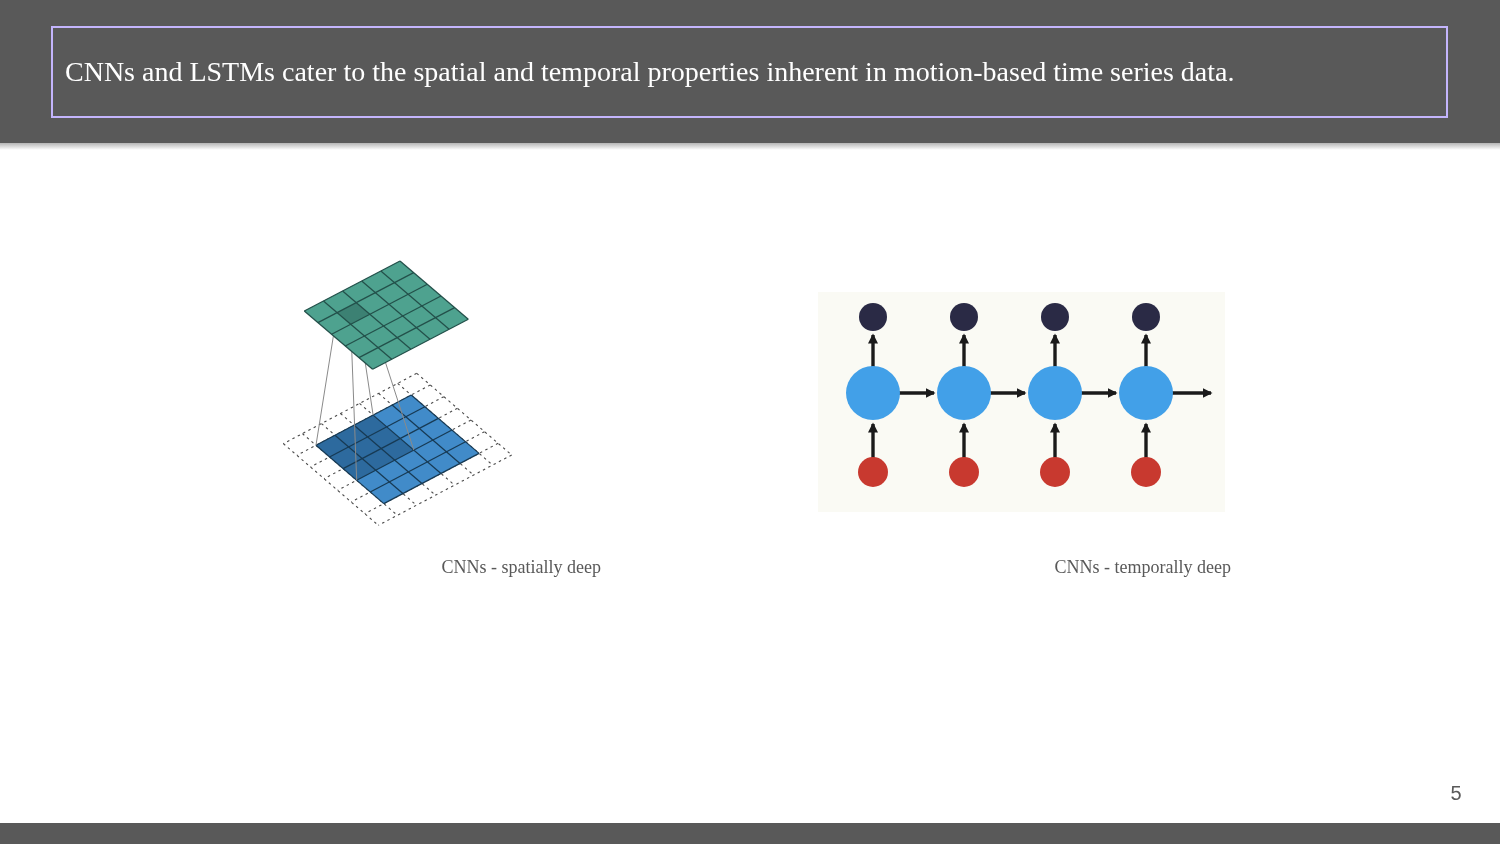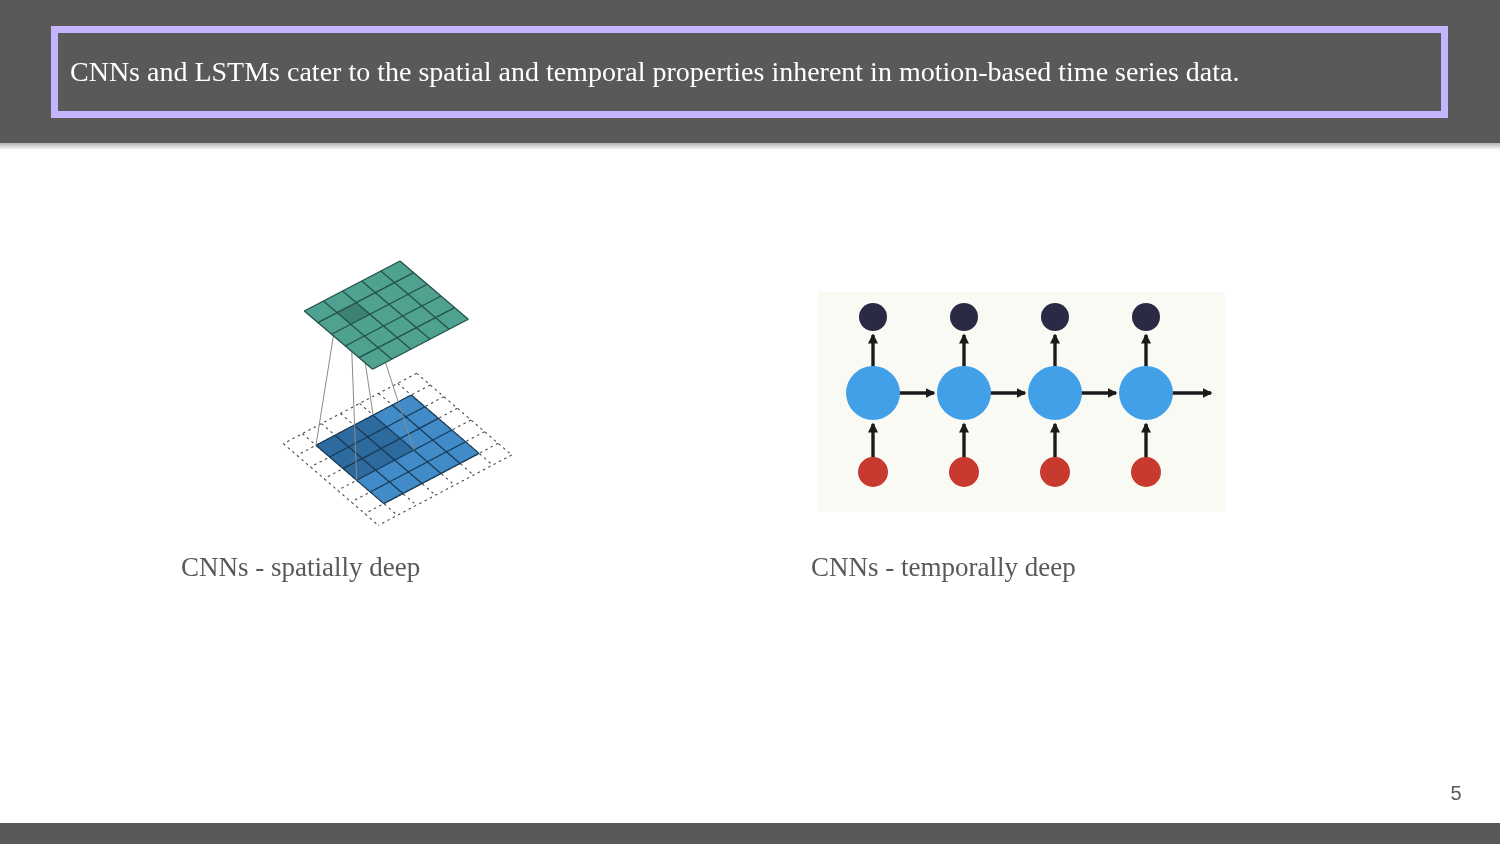--- a/index.html
+++ b/index.html
@@ -11,32 +11,32 @@
   .banner {
     position:absolute; left:0; top:0; width:1500px; height:143px;
     background:#595959;
   }
   .banner-shadow {
     position:absolute; left:0; top:143px; width:1500px; height:7px;
     background:linear-gradient(to bottom, rgba(89,89,89,0.45), rgba(89,89,89,0));
   }
   .title-box {
     position:absolute; left:51px; top:26px; width:1397px; height:92px;
-    border:7px solid #c4b5fd; box-sizing:border-box;
+    border:2px solid #c4b5fd; box-sizing:border-box;
     display:flex; align-items:center;
   }
   .title-text {
     color:#ffffff; font-size:28px; line-height:1.15;
     padding-left:12px; padding-right:12px; white-space:nowrap;
   }
   .figure-cnn { position:absolute; left:250px; top:240px; width:280px; height:300px; }
   .figure-lstm { position:absolute; left:818px; top:292px; width:407px; height:220px; }
   .caption {
-    position:absolute; top:551px; width:420px; text-align:left;
-    color:#595959; font-size:27px; line-height:32px;
+    position:absolute; top:551px; width:420px; text-align:right;
+    color:#595959; font-size:18px; line-height:32px;
   }
   .caption-cnn { left:181px; }
   .caption-lstm { left:811px; }
   .page-number {
     position:absolute; left:1436px; top:782px; width:40px; text-align:center;
     font-family:"Liberation Sans", sans-serif; font-size:20px; color:#595959;
   }
   .footer-bar {
     position:absolute; left:0; top:823px; width:1500px; height:21px;
     background:#595959;

